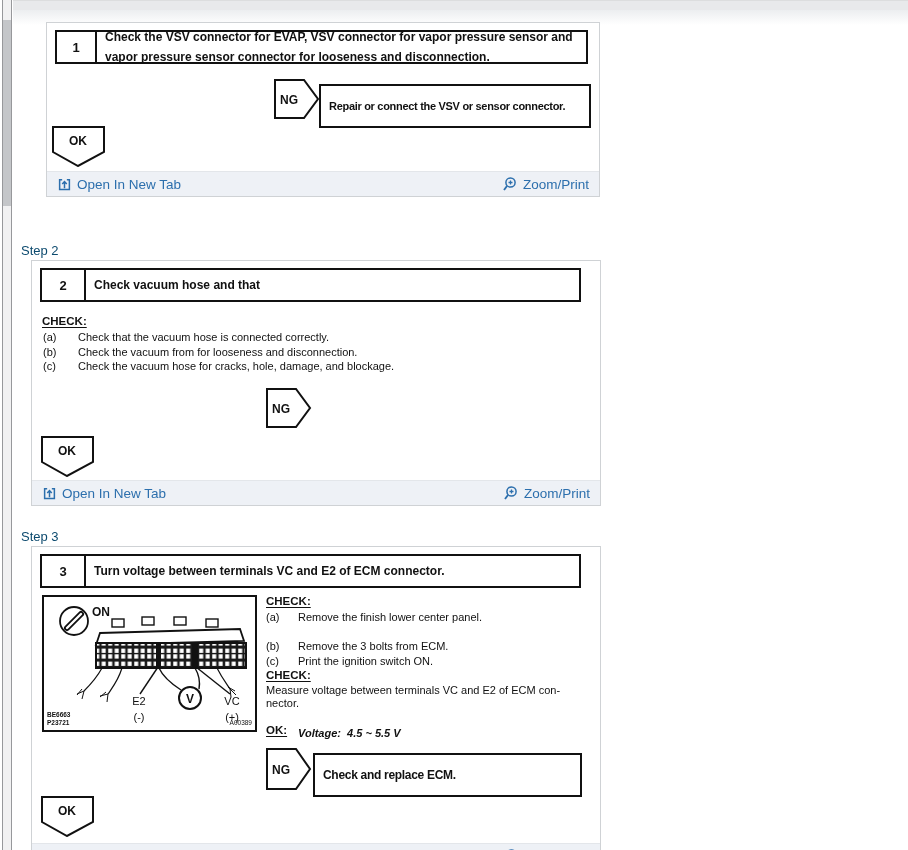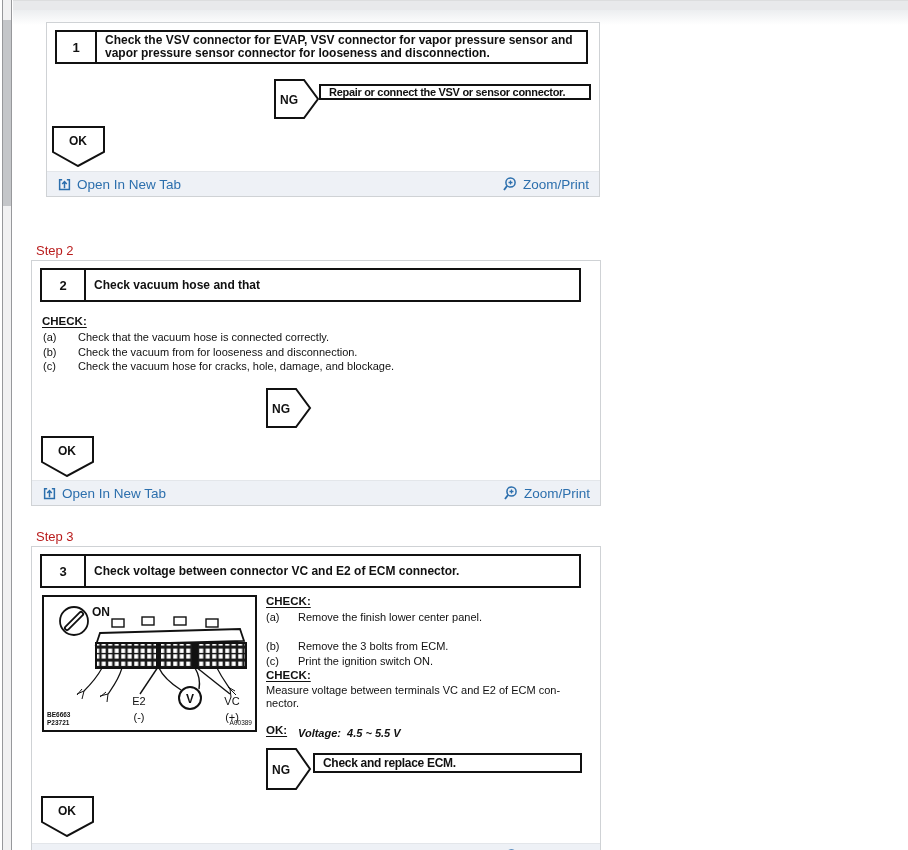--- a/index.html
+++ b/index.html
@@ -14,39 +14,39 @@
   .rail .thumb { position:absolute; left:0; right:0; top:20px; height:186px; background:#c4c6c9; }
 
   
   .topbar { position:absolute; left:13px; right:0; top:0; height:10px; background:#e8e9eb;
             border-top:1px solid #dcddde; z-index:10; }
   .top-fade { position:absolute; left:13px; right:0; top:10px; height:15px; z-index:0;
               background:linear-gradient(to bottom,#eceef0,rgba(255,255,255,0)); pointer-events:none; }
 
   .content { position:relative; margin-left:13px; z-index:1; }
 
-  .step-heading { font-size:13px; color:#b91c1c; height:15px; line-height:15px; margin-left:23px; }
+  .step-heading { font-size:13px; color:#0c4a6e; height:15px; line-height:15px; margin-left:8px; }
   .h1 { margin-top:-7px; position:relative; z-index:1; }
   .h2 { margin-top:46px; }
   .h3 { margin-top:23px; }
 
   .card { background:#fff; border:1px solid #cfd2d5; }
   .card1 { margin-left:33px; margin-top:14px; width:554px; }
   .card2 { margin-left:18px; margin-top:2px;  width:570px; }
   .card3 { margin-left:18px; margin-top:2px;  width:570px; }
 
   .chart { position:relative; margin:4px; background:#fff; color:#111; }
   .chart1 { height:140px; }
   .chart2 { height:211px; }
   .chart3 { height:288px; }
 
   .titlebox { position:absolute; left:4px; top:3px; display:flex; border:2px solid #111; background:#fff; }
   .titlebox .num { width:40px; border-right:2px solid #111; display:flex; align-items:center;
                    justify-content:center; font-weight:bold; font-size:13px; }
-  .titlebox .ttl { flex:1; font-weight:bold; font-size:12px; line-height:13px; padding:2px 8px;
+  .titlebox .ttl { flex:1; font-weight:bold; font-size:12px; line-height:20px; padding:2px 8px;
                    display:flex; align-items:center;border-radius:15px; }
 
   .ng-shape, .ok-shape { position:absolute; }
   .result { position:absolute; border:2px solid #111; background:#fff; display:flex; align-items:center;
             padding:0 8px; font-weight:bold; font-size:11px; letter-spacing:-0.3px; white-space:nowrap; }
 
   .check-head { font-weight:bold; font-size:11.5px; text-decoration:underline; text-underline-offset:2px; }
   .check-row { position:absolute; font-size:11px; display:flex; }
   .check-row .tag { width:35px; flex:none; }
 
@@ -81,21 +81,21 @@
   <div class="card card1">
     <div class="chart chart1">
       <div class="titlebox" style="width:533px; height:34px;">
         <div class="num">1</div>
         <div class="ttl">Check the VSV connector for EVAP, VSV connector for vapor pressure sensor and vapor pressure sensor connector for looseness and disconnection.</div>
       </div>
       <svg class="ng-shape" style="left:223px; top:52px;" width="46" height="40" viewBox="0 0 46 40">
         <polygon points="1,1 30,1 44,20 30,39 1,39" fill="#fff" stroke="#111" stroke-width="2"></polygon>
         <text x="15" y="25" text-anchor="middle" font-size="12" font-weight="bold" fill="#111">NG</text>
       </svg>
-      <div class="result" style="left:268px; top:57px; width:272px; height:16px;">Repair or connect the VSV or sensor connector.</div>
+      <div class="result" style="left:268px; top:57px; width:272px; height:44px;">Repair or connect the VSV or sensor connector.</div>
       <svg class="ok-shape" style="left:1px; top:99px;" width="54" height="41" viewBox="0 0 54 41">
         <polygon points="1,1 52,1 52,26 26,40 1,26" fill="#fff" stroke="#111" stroke-width="2"></polygon>
         <text x="26" y="19" text-anchor="middle" font-size="12" font-weight="bold" fill="#111">OK</text>
       </svg>
     </div>
     <div class="card-footer">
       <a class="flink">
         <svg width="15" height="15" viewBox="0 0 16 16">
           <path d="M5.5,3 H2.8 V13.2 H13.2 V3 H10.5" fill="none" stroke="#2c6fad" stroke-width="1.6"></path>
           <path d="M8,12 V5 M5.6,7.4 L8,4.9 L10.4,7.4" fill="none" stroke="#2c6fad" stroke-width="1.6"></path>
@@ -159,21 +159,21 @@
         <span>Zoom/Print</span>
       </a>
     </div>
   </div>
 
   <div class="step-heading h3">Step 3</div>
   <div class="card card3">
     <div class="chart chart3">
       <div class="titlebox" style="width:541px; height:34px;">
         <div class="num" style="width:44px;">3</div>
-        <div class="ttl">Check voltage between connector VC and E2 of ECM connector.</div>
+        <div class="ttl">Turn voltage between terminals VC and E2 of ECM connector.</div>
       </div>
 
       <svg class="illus" width="215" height="137" viewBox="0 0 215 137">
         <defs>
           <pattern id="pins" width="6.5" height="13" patternUnits="userSpaceOnUse">
             <rect width="6.5" height="13" fill="#1a1a1a"></rect>
             <rect x="1.2" y="1.6" width="4" height="4.3" fill="#fff"></rect>
             <rect x="1.2" y="7.3" width="4" height="4.3" fill="#fff"></rect>
           </pattern>
         </defs>
@@ -236,21 +236,21 @@
         <div class="rline" style="top:89px;">Measure voltage between terminals VC and E2 of ECM con-</div>
         <div class="rline" style="top:102px;">nector.</div>
         <div class="rline check-head" style="top:129px;">OK:</div>
         <div class="rline indent" style="top:132px;">Voltage:  4.5 ~ 5.5 V</div>
       </div>
 
       <svg class="ng-shape" style="left:230px; top:197px;" width="46" height="42" viewBox="0 0 46 42">
         <polygon points="1,1 30,1 44,21 30,41 1,41" fill="#fff" stroke="#111" stroke-width="2"></polygon>
         <text x="15" y="26" text-anchor="middle" font-size="12" font-weight="bold" fill="#111">NG</text>
       </svg>
-      <div class="result" style="left:277px; top:202px; width:269px; height:20px; font-size:12px;">Check and replace ECM.</div>
+      <div class="result" style="left:277px; top:202px; width:269px; height:44px; font-size:12px;">Check and replace ECM.</div>
       <svg class="ok-shape" style="left:5px; top:245px;" width="54" height="41" viewBox="0 0 54 41">
         <polygon points="1,1 52,1 52,26 26,40 1,26" fill="#fff" stroke="#111" stroke-width="2"></polygon>
         <text x="26" y="19" text-anchor="middle" font-size="12" font-weight="bold" fill="#111">OK</text>
       </svg>
     </div>
     <div class="card-footer">
       <a class="flink">
         <svg width="15" height="15" viewBox="0 0 16 16">
           <path d="M5.5,3 H2.8 V13.2 H13.2 V3 H10.5" fill="none" stroke="#2c6fad" stroke-width="1.6"></path>
           <path d="M8,12 V5 M5.6,7.4 L8,4.9 L10.4,7.4" fill="none" stroke="#2c6fad" stroke-width="1.6"></path>

